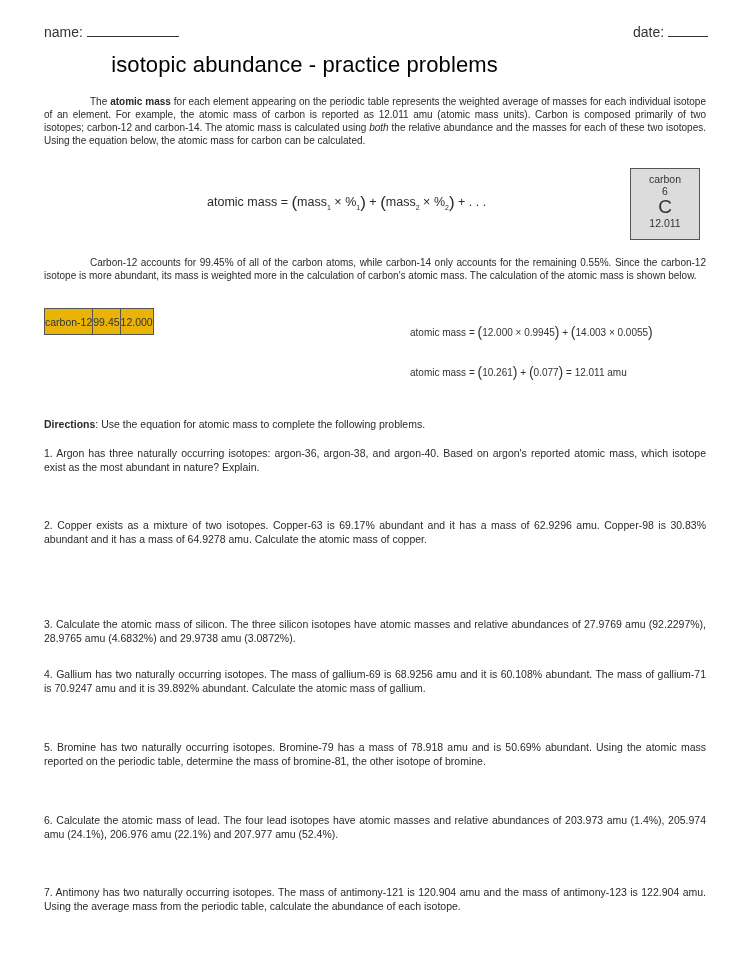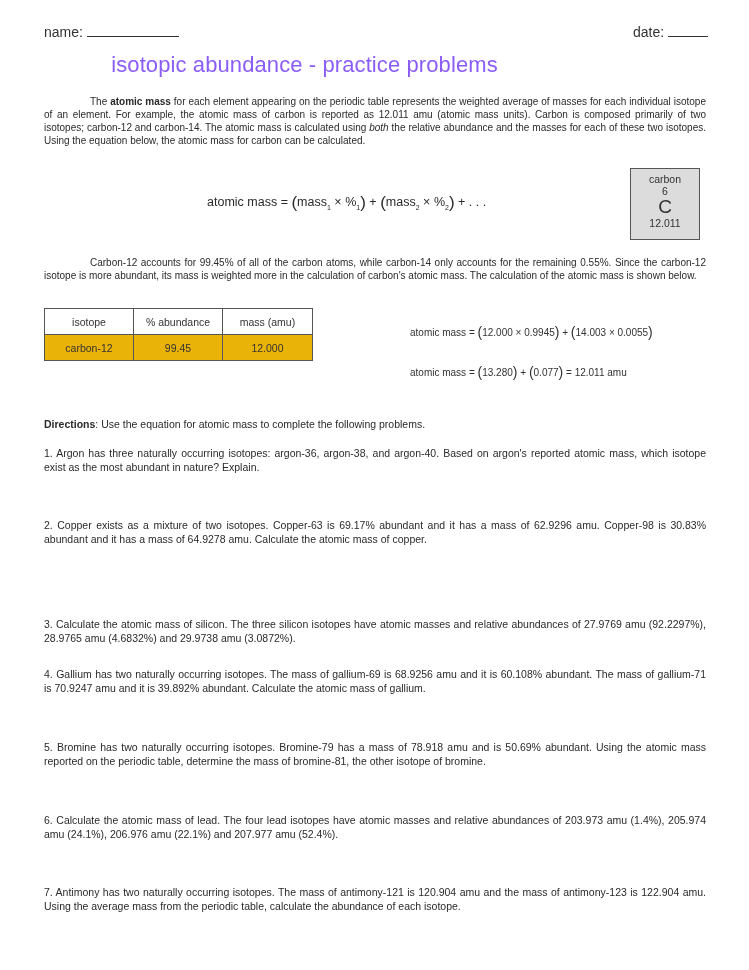--- a/index.html
+++ b/index.html
@@ -1,21 +1,21 @@
 <!DOCTYPE html>
 <html><head>
 <meta charset="utf-8">
 <style>
   html, body { margin:0; padding:0; background:#ffffff; }
   body { width:749px; height:970px; position:relative; overflow:hidden;
          font-family:"Liberation Sans", sans-serif; color:#2a2a2a; }
   .abs { position:absolute; }
   .hdr { font-size:14px; color:#333; top:24px; }
   .hdr .line { display:inline-block; border-bottom:1px solid #333; height:10px; vertical-align:baseline; margin-left:4px; }
-  .title { top:52px; left:0; width:609px; text-align:center; font-size:22px; color:#8b5cf6; letter-spacing:0.1px; }
+  .title { top:52px; left:0; width:609px; text-align:center; font-size:22px; color:#000000; letter-spacing:0.1px; }
   .para { left:44px; width:662px; font-size:10px; line-height:13px; text-align:justify; color:#2a2a2a; }
   .para .indent { display:inline-block; width:46px; }
   .eq { font-size:12.5px; color:#2a2a2a; white-space:nowrap; }
   .eq .paren { font-size:17px; vertical-align:-2px; }
   .eq sub { font-size:7px; }
   .elem { left:630px; top:168px; width:70px; height:72px; background:#dcdcdc; border:1.5px solid #555;
           text-align:center; font-size:10.5px; color:#333; box-sizing:border-box; }
   .elem .nm { margin-top:4px; line-height:12px; }
   .elem .num { line-height:12px; }
   .elem .sym { font-size:19px; line-height:20px; }
@@ -62,42 +62,37 @@
   <div class="sym">C</div>
   <div class="ms">12.011</div>
 </div>
 
 <div class="abs para" style="top:256px;">
   <span class="indent"></span><span>Carbon-12 accounts for 99.45% of all of the carbon atoms, while carbon-14 only accounts for the remaining 0.55%. Since the carbon-12 isotope is more abundant, its mass is weighted more in the calculation of carbon's atomic mass. The calculation of the atomic mass is shown below.</span>
 </div>
 
 <table class="iso">
   <tbody>
-      <tr>
-    <td style="width:88px;">isotope</td>
-    <td style="width:88px;">% abundance</td>
-    <td style="width:89px;">mass (amu)</td>
-  </tr>
   <tr class="shade">
     <td>carbon-12</td>
     <td>99.45</td>
     <td>12.000</td>
   </tr>
 </tbody>
   </table>
 
 <div class="abs calc" style="left:410px; top:324px;">
   <span>atomic mass =</span>
   <span class="paren">(</span><span>12.000 × 0.9945</span><span class="paren">)</span>
   <span>+</span>
   <span class="paren">(</span><span>14.003 × 0.0055</span><span class="paren">)</span>
 </div>
 <div class="abs calc" style="left:410px; top:364px;">
   <span>atomic mass =</span>
-  <span class="paren">(</span><span>13.280</span><span class="paren">)</span>
+  <span class="paren">(</span><span>10.261</span><span class="paren">)</span>
   <span>+</span>
   <span class="paren">(</span><span>0.077</span><span class="paren">)</span>
   <span>= 12.011 amu</span>
 </div>
 
 <div class="abs q" style="top:418px;">
   <b>Directions</b><span>: Use the equation for atomic mass to complete the following problems.</span>
 </div>
 
 <div class="abs q" style="top:447px;">1. Argon has three naturally occurring isotopes: argon-36, argon-38, and argon-40. Based on argon's reported atomic mass, which isotope exist as the most abundant in nature? Explain.</div>

